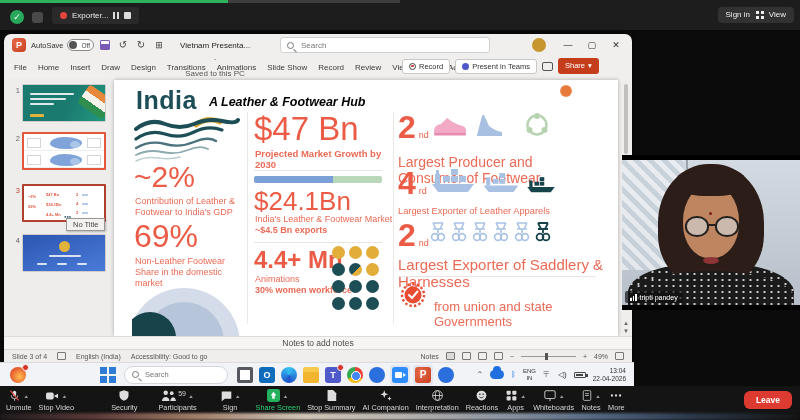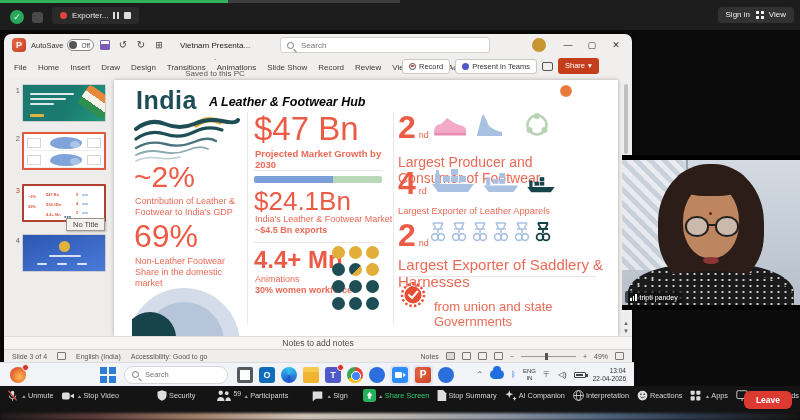--- a/index.html
+++ b/index.html
@@ -143,21 +143,21 @@
   .cloud{width:14px;height:9px;background:#1f6fe0;border-radius:5px;position:relative;}
   .cloud::before{content:"";position:absolute;left:3px;top:-4px;width:8px;height:8px;background:#1f6fe0;border-radius:50%;}
   .langblk{font-size:6px;color:#333;line-height:6.5px;text-align:center;}
   .battery{width:12px;height:6px;border:1px solid #444;border-radius:1px;position:relative;}
   .battery::before{content:"";position:absolute;left:1px;top:1px;width:7px;height:2.5px;background:#444;}
   .battery::after{content:"";position:absolute;right:-3px;top:1px;width:2px;height:3px;background:#444;}
   .clock{font-size:6.5px;color:#333;line-height:7.5px;text-align:right;}
 
   
   .ztb{left:0;top:386px;width:800px;height:27px;background:#141414;display:flex;align-items:flex-start;gap:7px;padding:3px 60px 0 6px;}
-  .ti{display:flex;flex-direction:row;align-items:center;gap:1px;flex:none;}
+  .ti{display:flex;flex-direction:column;align-items:center;gap:1px;flex:none;}
   .ti-top{display:flex;align-items:center;gap:2px;height:13px;}
   .ti-label{font-size:7.3px;color:#d6d6d6;white-space:nowrap;}
   .ti.green .ti-label{color:#2ecc71;}
   .chev{font-size:6px;color:#9a9a9a;transform:scaleY(.8);}
   .pcount{font-size:7px;color:#d6d6d6;margin-top:-5px;}
   .leave{position:absolute;right:8px;top:391px;height:18px;background:#dd3b31;color:#fff;font-size:8.5px;font-weight:bold;border-radius:6px;line-height:18px;padding:0 12px;}
   .bstrip{left:0;top:413px;width:800px;height:7px;filter:blur(1.2px);
     background:linear-gradient(90deg,#201a1c 0%,#5a3a38 12%,#9c7a66 24%,#cfc4b6 38%,#b8b3ae 50%,#8a94a2 63%,#51657e 75%,#2c3a4c 86%,#141414 100%);}
 
   

